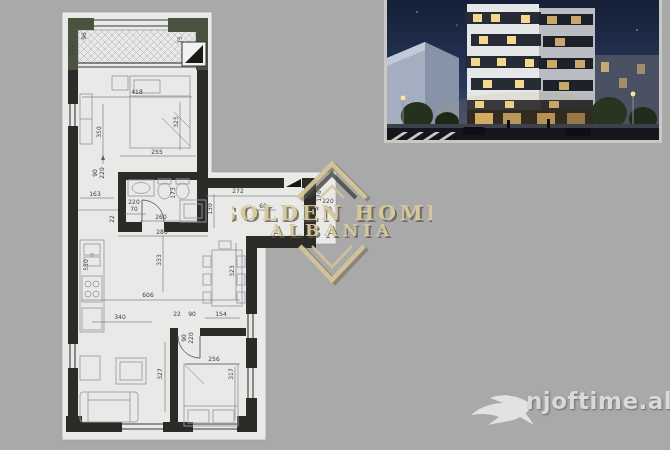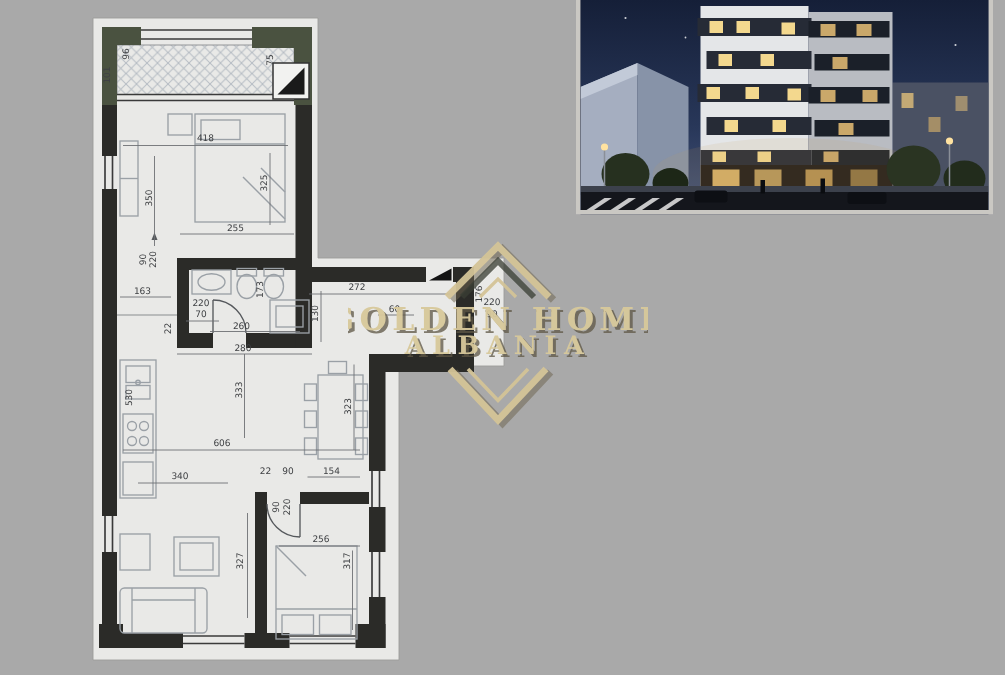--- a/index.html
+++ b/index.html
@@ -338,14 +338,22 @@
     <text x="100" y="64" text-anchor="middle" font-family="DejaVu Serif,serif" font-weight="bold" font-size="21" letter-spacing="3.5" fill="#d8c99b">GOLDEN HOME</text>
     <text x="102" y="82" text-anchor="middle" font-family="DejaVu Serif,serif" font-weight="bold" font-size="17" letter-spacing="5" fill="#5f5846" opacity="0.8">ALBANIA</text>
     <text x="100" y="80" text-anchor="middle" font-family="DejaVu Serif,serif" font-weight="bold" font-size="17" letter-spacing="5" fill="#d8c99b">ALBANIA</text>
     <g fill="none">
       <path d="M71,92 L103,126 L135,92" stroke="#6e6550" stroke-width="5" opacity="0.55"></path>
       <path d="M68,90 L100,124 L132,90" stroke="#d4c497" stroke-width="4.5"></path>
       <path d="M80,90 L100,111 L120,90" stroke="#d4c497" stroke-width="2.4"></path>
     </g>
   </svg>
 
+  <div class="njlogo">
+    <svg width="66" height="36" viewBox="0 0 66 36">
+      <path fill="#e2e2e2" d="M64,13 C52,3 34,1 22,6 L35,11 C24,11 12,15 3,23
+        C14,21 24,22 31,25 L20,33 C32,30 44,30 52,25 C58,21 62,18 64,13 Z"></path>
+      <polygon fill="#e2e2e2" points="50,24 66,33 56,19"></polygon>
+    </svg>
+    <span class="txt" style="color: rgb(217, 217, 217);">njoftime.al</span>
+  </div>
 
 </div>
 
 </body></html>

